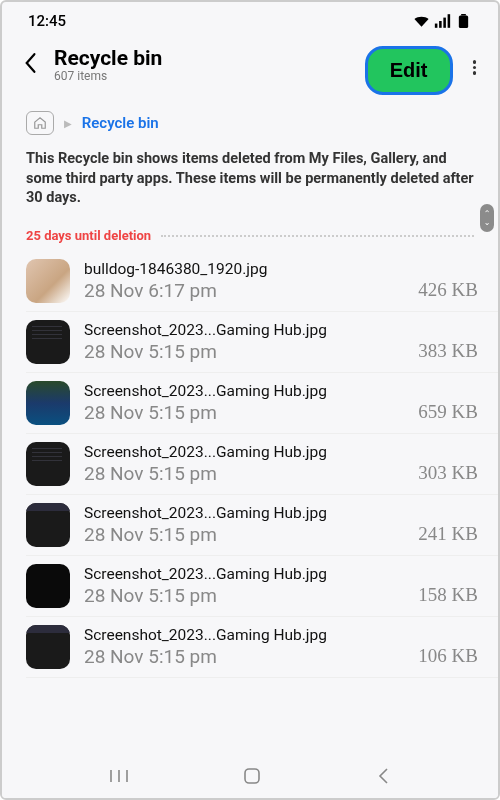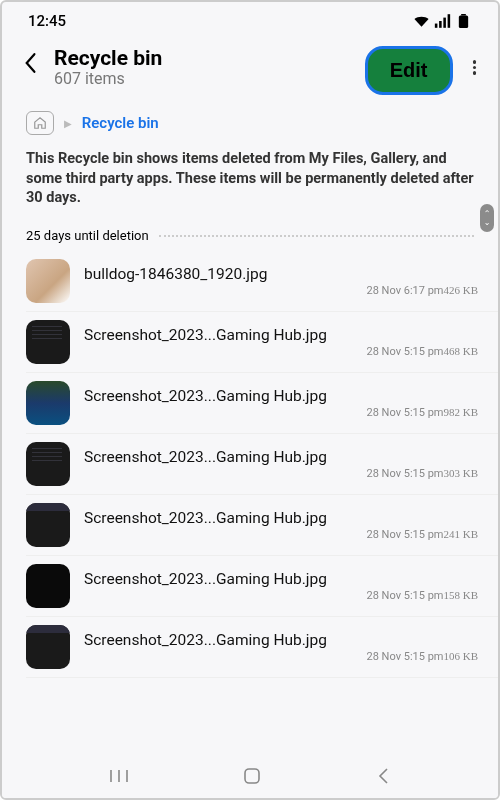--- a/index.html
+++ b/index.html
@@ -39,29 +39,29 @@
       position: relative;
     }
     .back-arrow {
       font-size: 24px;
       margin-top: 6px;
       width: 20px;
       cursor: pointer;
     }
     .title-block { flex: 1; }
     .title { font-size: 21px; font-weight: 700; color: #000; }
-    .subtitle { font-size: 16px; color: #777; margin-top: -1px; }
+    .subtitle { font-size: 12px; color: #777; margin-top: -1px; }
     .edit-button {
       border: 3px solid #1a73e8;
       border-radius: 18px;
       padding: 10px 22px;
       font-size: 20px;
       font-weight: 600;
       color: #000;
-      background: #15803d;
+      background: #22c55e;
       cursor: pointer;
       margin-right: 4px;
     }
     .more-icon {
       display: flex;
       flex-direction: column;
       gap: 2px;
       padding: 14px 2px 0 4px;
       cursor: pointer;
     }
@@ -104,21 +104,21 @@
       align-items: center;
       justify-content: center;
       gap: 0;
     }
     .section-header {
       display: flex;
       align-items: center;
       padding: 6px 24px 8px;
       gap: 10px;
     }
-    .section-label { font-size: 13px; color: #000000; font-weight: 400; white-space: nowrap; }
+    .section-label { font-size: 13px; color: #ef4444; font-weight: 700; white-space: nowrap; }
     .dots { flex: 1; border-bottom: 2px dotted #ccc; height: 1px; }
     .file-list { padding: 0 0 0 24px; }
     .file-item {
       display: flex;
       align-items: center;
       gap: 14px;
       padding: 8px 20px 8px 0;
       border-bottom: 1px solid #eee;
       cursor: pointer;
     }
@@ -144,21 +144,21 @@
     .thumb.darktop::before {
       content: "";
       position: absolute;
       left: 0; top: 0; right: 0;
       height: 8px;
       background: #2c2c3c;
     }
     .thumb.plain { background: #0a0a0a; }
     .file-info { flex: 1; min-width: 0; }
     .file-name { font-size: 15.5px; color: #111; white-space: nowrap; overflow: hidden; text-overflow: ellipsis; }
-    .file-meta { display: flex; justify-content: flex-end; font-size: 11px; color: #888; margin-top: 1px; }
+    .file-meta { display: flex; justify-content: space-between; font-size: 19px; color: #888; margin-top: 1px; }
     .file-size { font-weight: 500; color: #888; font-family: Liberation Serif, serif; }
     .nav-bar {
       position: absolute;
       bottom: 0; left: 0; right: 0;
       height: 40px;
       display: flex;
       justify-content: space-around;
       align-items: center;
       background: #f7f7f9;
       padding: 0 50px;
@@ -241,31 +241,31 @@
             <span class="file-size">426 KB</span>
           </div>
         </div>
       </div>
       <div class="file-item">
         <div class="thumb darkblock"></div>
         <div class="file-info">
           <div class="file-name">Screenshot_2023...Gaming Hub.jpg</div>
           <div class="file-meta">
             <span>28 Nov 5:15 pm</span>
-            <span class="file-size">468 KB</span>
+            <span class="file-size">383 KB</span>
           </div>
         </div>
       </div>
       <div class="file-item">
         <div class="thumb colorful"></div>
         <div class="file-info">
           <div class="file-name">Screenshot_2023...Gaming Hub.jpg</div>
           <div class="file-meta">
             <span>28 Nov 5:15 pm</span>
-            <span class="file-size">982 KB</span>
+            <span class="file-size">659 KB</span>
           </div>
         </div>
       </div>
       <div class="file-item">
         <div class="thumb darkblock"></div>
         <div class="file-info">
           <div class="file-name">Screenshot_2023...Gaming Hub.jpg</div>
           <div class="file-meta">
             <span>28 Nov 5:15 pm</span>
             <span class="file-size">303 KB</span>

